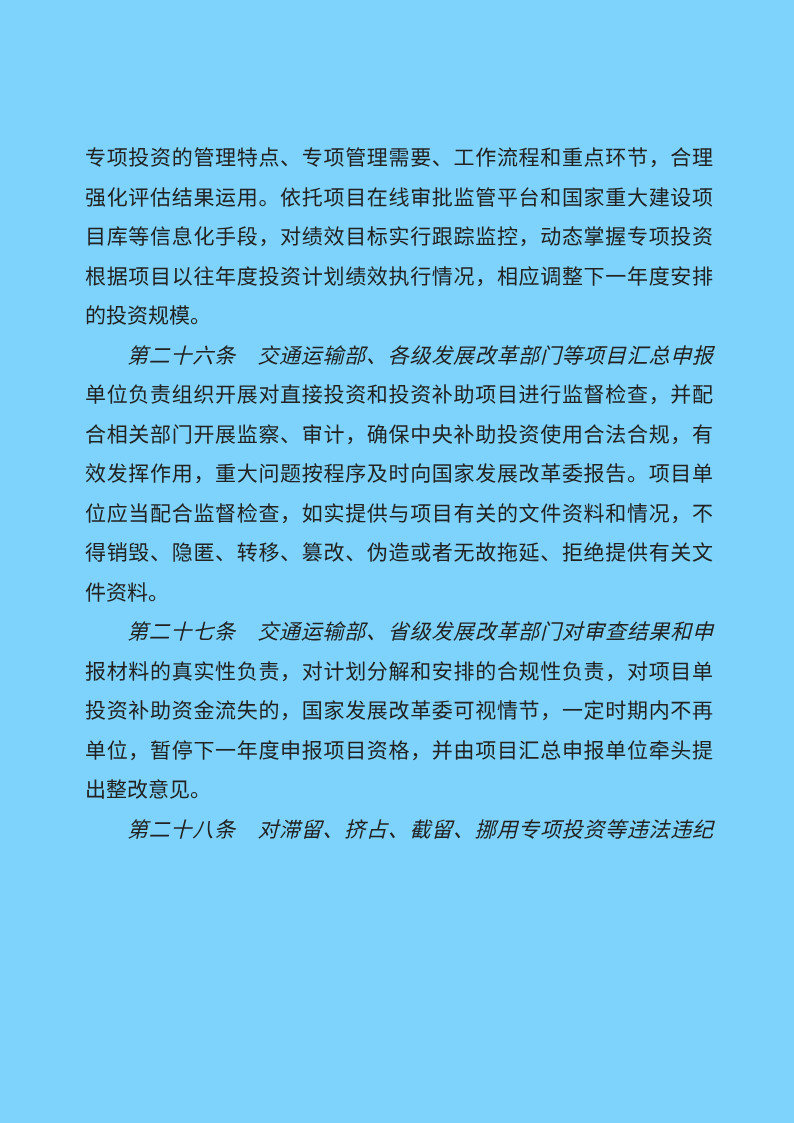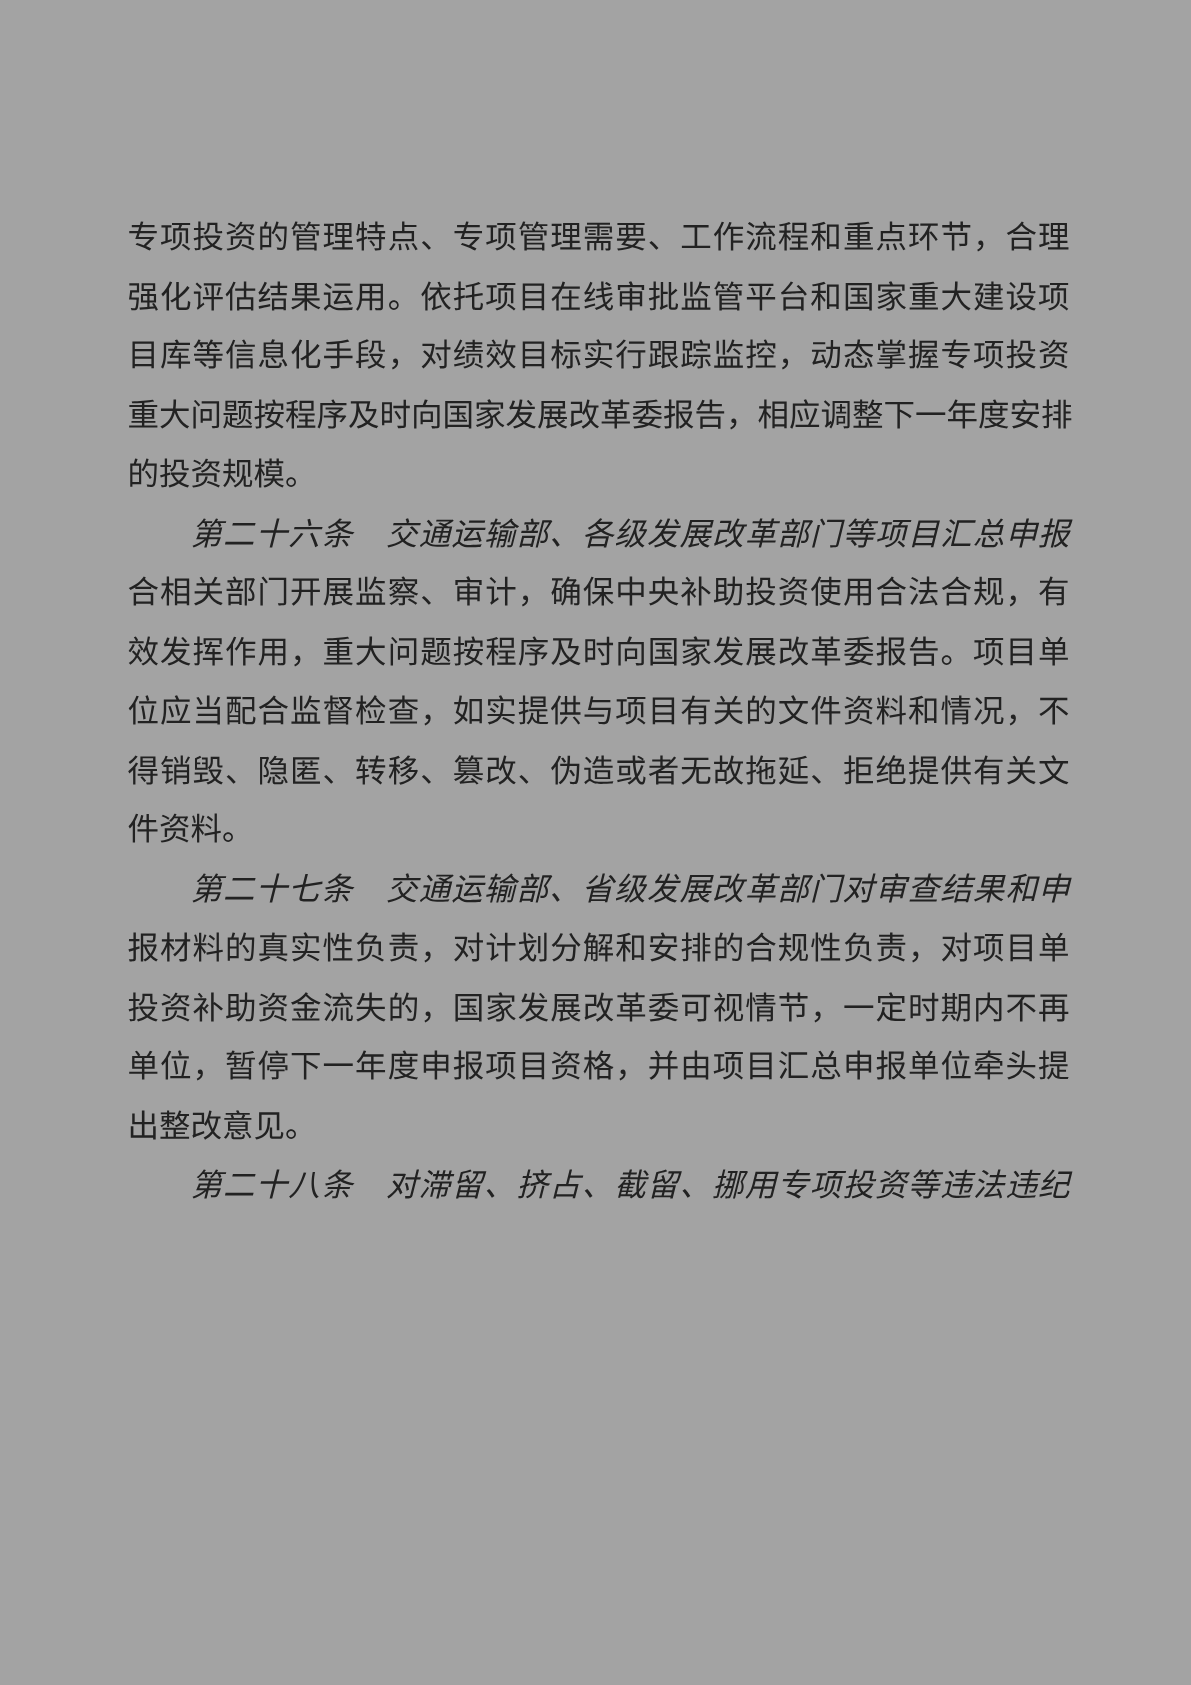--- a/index.html
+++ b/index.html
@@ -5,21 +5,21 @@
   html, body {
     margin: 0;
     padding: 0;
     background: #e8e8e8;
   }
   .page {
     position: relative;
     width: 794px;
     height: 1123px;
     margin: 0 auto;
-    background: #a3a3a3;
+    background: #7dd3fc;
     overflow: hidden;
     font-family: "Liberation Serif", "DejaVu Serif", serif;
   }
   .doc-body {
     position: absolute;
     left: 85px;
     top: 139px;
     width: 628px;
     color: #222222;
     font-size: 21px;
@@ -47,25 +47,26 @@
 </style>
 </head>
 <body>
 
 <div class="page">
   <div class="doc-body" style="color: rgb(34, 34, 34);">
       <div class="para">
         <div class="line">专项投资的管理特点、专项管理需要、工作流程和重点环节，合理</div>
         <div class="line">强化评估结果运用。依托项目在线审批监管平台和国家重大建设项</div>
         <div class="line">目库等信息化手段，对绩效目标实行跟踪监控，动态掌握专项投资</div>
-        <div class="line">重大问题按程序及时向国家发展改革委报告，相应调整下一年度安排</div>
+        <div class="line">根据项目以往年度投资计划绩效执行情况，相应调整下一年度安排</div>
         <div class="line short">的投资规模。</div>
       </div>
       <div class="para">
         <div class="line indent">第二十六条　交通运输部、各级发展改革部门等项目汇总申报</div>
+        <div class="line">单位负责组织开展对直接投资和投资补助项目进行监督检查，并配</div>
         <div class="line">合相关部门开展监察、审计，确保中央补助投资使用合法合规，有</div>
         <div class="line">效发挥作用，重大问题按程序及时向国家发展改革委报告。项目单</div>
         <div class="line">位应当配合监督检查，如实提供与项目有关的文件资料和情况，不</div>
         <div class="line">得销毁、隐匿、转移、篡改、伪造或者无故拖延、拒绝提供有关文</div>
         <div class="line short">件资料。</div>
       </div>
       <div class="para">
         <div class="line indent">第二十七条　交通运输部、省级发展改革部门对审查结果和申</div>
         <div class="line">报材料的真实性负责，对计划分解和安排的合规性负责，对项目单</div>
         <div class="line">投资补助资金流失的，国家发展改革委可视情节，一定时期内不再</div>

